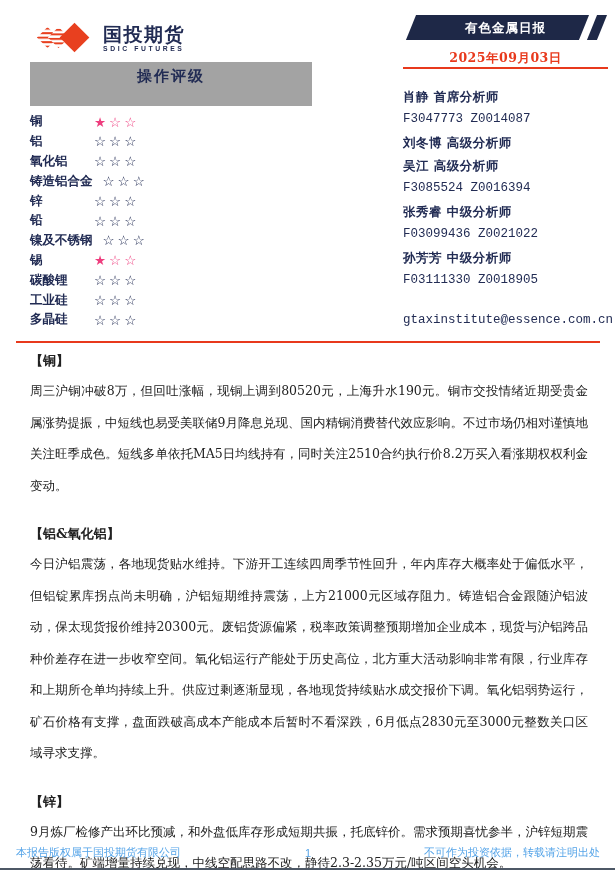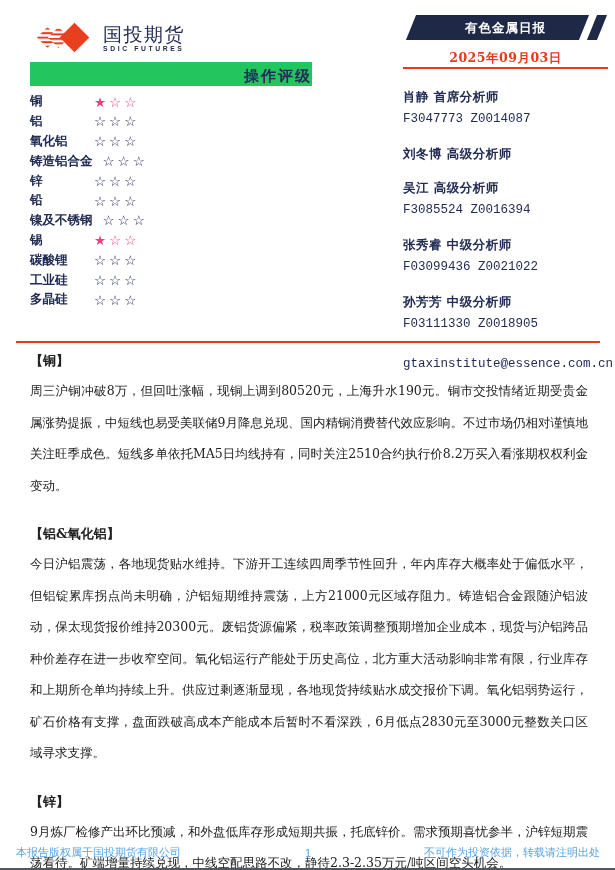--- a/index.html
+++ b/index.html
@@ -10,48 +10,48 @@
     position: relative;
     width: 615px; height: 870px;
     margin: 0 auto;
     background: #ffffff;
     overflow: hidden;
   }
 
   
   .logo { position: absolute; left: 34px; top: 18px; display: flex; align-items: center; gap: 7px; }
   .logo-text { display: flex; flex-direction: column; }
-  .logo-cn { font-size: 19px; font-weight: normal; color: #222c54; letter-spacing: 1.5px; line-height: 20px; font-family: "DejaVu Serif", serif; }
+  .logo-cn { font-size: 19px; font-weight: bold; color: #222c54; letter-spacing: 1.5px; line-height: 20px; font-family: "DejaVu Serif", serif; }
   .logo-en { font-size: 6.8px; font-weight: bold; color: #222c54; letter-spacing: 2.6px; margin-top: 1px; }
 
   
   .right-col { position: absolute; left: 403px; top: 15px; width: 205px; }
 
   .banner-row { position: relative; height: 25px; }
   .banner-main { position: absolute; left: 8px; right: 24px; top: 0; bottom: 0; background: #1e2847; transform: skewX(-22deg); }
   .banner-tail { position: absolute; right: 6px; width: 10px; top: 0; bottom: 0; background: #1e2847; transform: skewX(-22deg); }
   .banner-text { position: absolute; inset: 0; color: #ffffff; text-align: center; line-height: 25px;
                  font-size: 12.5px; font-weight: bold; font-family: "DejaVu Serif", serif; letter-spacing: 1px; }
 
   .report-date { margin-top: 10px; text-align: center; font-size: 12.5px; font-weight: bold;
                  color: #e8391c; padding-bottom: 0; border-bottom: 2px solid #e8391c;
                  font-family: "DejaVu Serif", serif; letter-spacing: 0.5px; }
 
   .analysts { margin-top: 16px; }
   .analyst-name { font-size: 12.5px; font-weight: bold; color: #222c54; line-height: 23px;
-                  font-family: "DejaVu Serif", serif; letter-spacing: 0.5px; margin-top: 11px; }
+                  font-family: "DejaVu Serif", serif; letter-spacing: 0.5px; }
   .analyst-codes { font-size: 12.5px; color: #222c54; line-height: 23px;
                    font-family: "Liberation Mono", "DejaVu Sans Mono", monospace; }
   .contact { margin-top: 17px; }
   .contact-line { font-size: 12.5px; color: #222c54; line-height: 23px;
                   font-family: "Liberation Mono", "DejaVu Sans Mono", monospace; text-decoration: none; display: block; }
 
   
   .ratings { position: absolute; left: 30px; top: 62px; width: 282px; }
-  .ratings-header { height: 24px; background: #22c55e; color: #222c54; text-align: right;
+  .ratings-header { height: 44px; background: #a3a3a3; color: #222c54; text-align: center;
                     line-height: 28px; font-size: 15px; font-weight: bold;
                     font-family: "DejaVu Serif", serif; letter-spacing: 2px; }
   .rating-rows { margin-top: 6px; }
   .rating-row { display: flex; align-items: center; height: 19.8px; }
   .rating-label { min-width: 64px; padding-right: 10px; font-size: 12.5px; font-weight: bold;
                   color: #222c54; font-family: "DejaVu Serif", serif; white-space: nowrap; }
   .rating-stars { font-size: 13.5px; letter-spacing: 3px; line-height: 1; padding-top: 1px; }
 
   
   .red-divider { position: absolute; left: 16px; top: 341px; width: 584px; height: 0;

